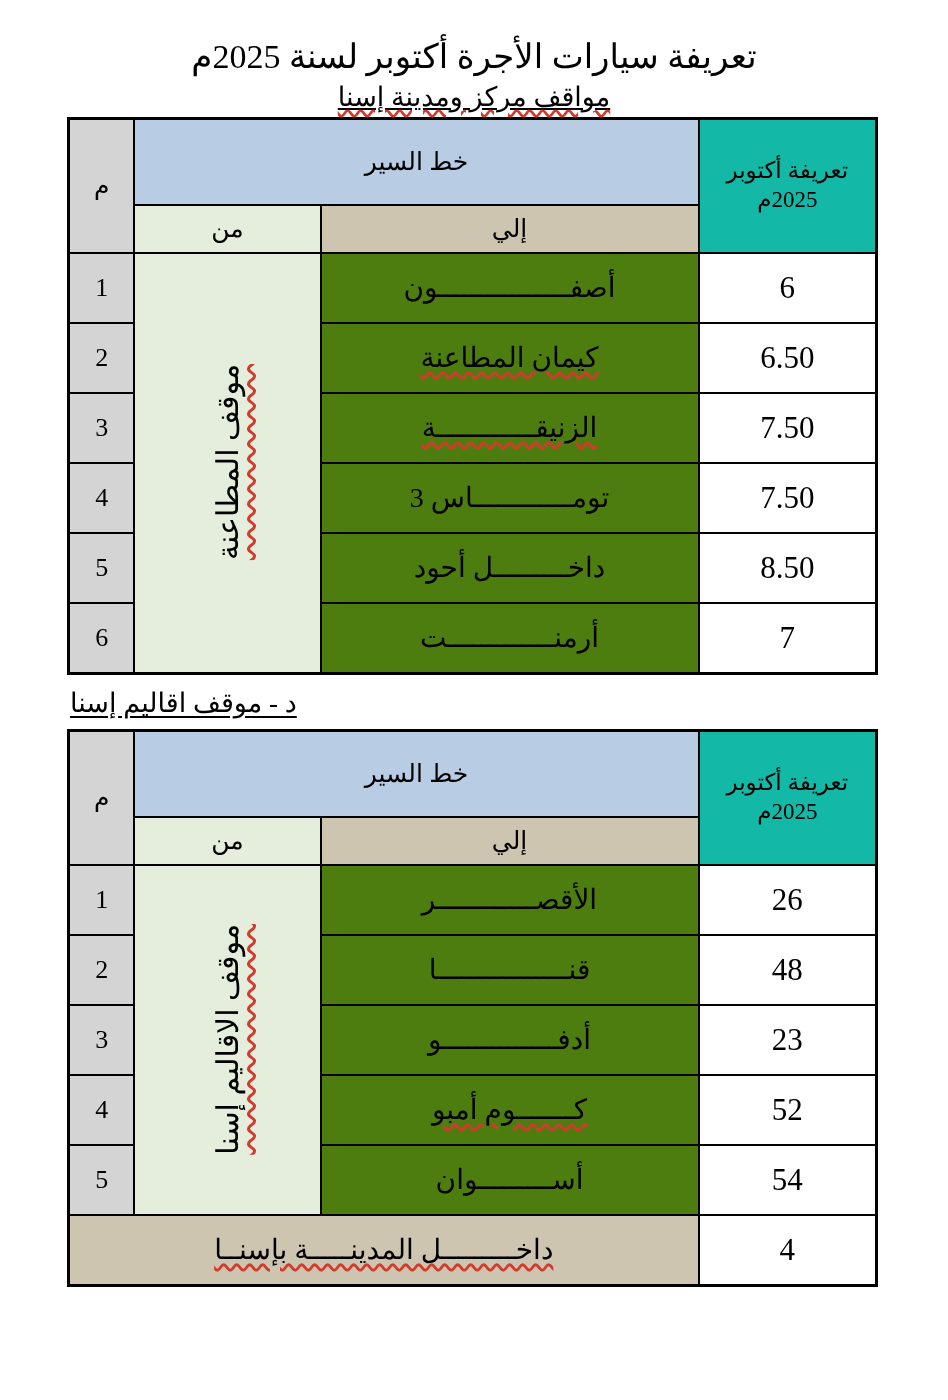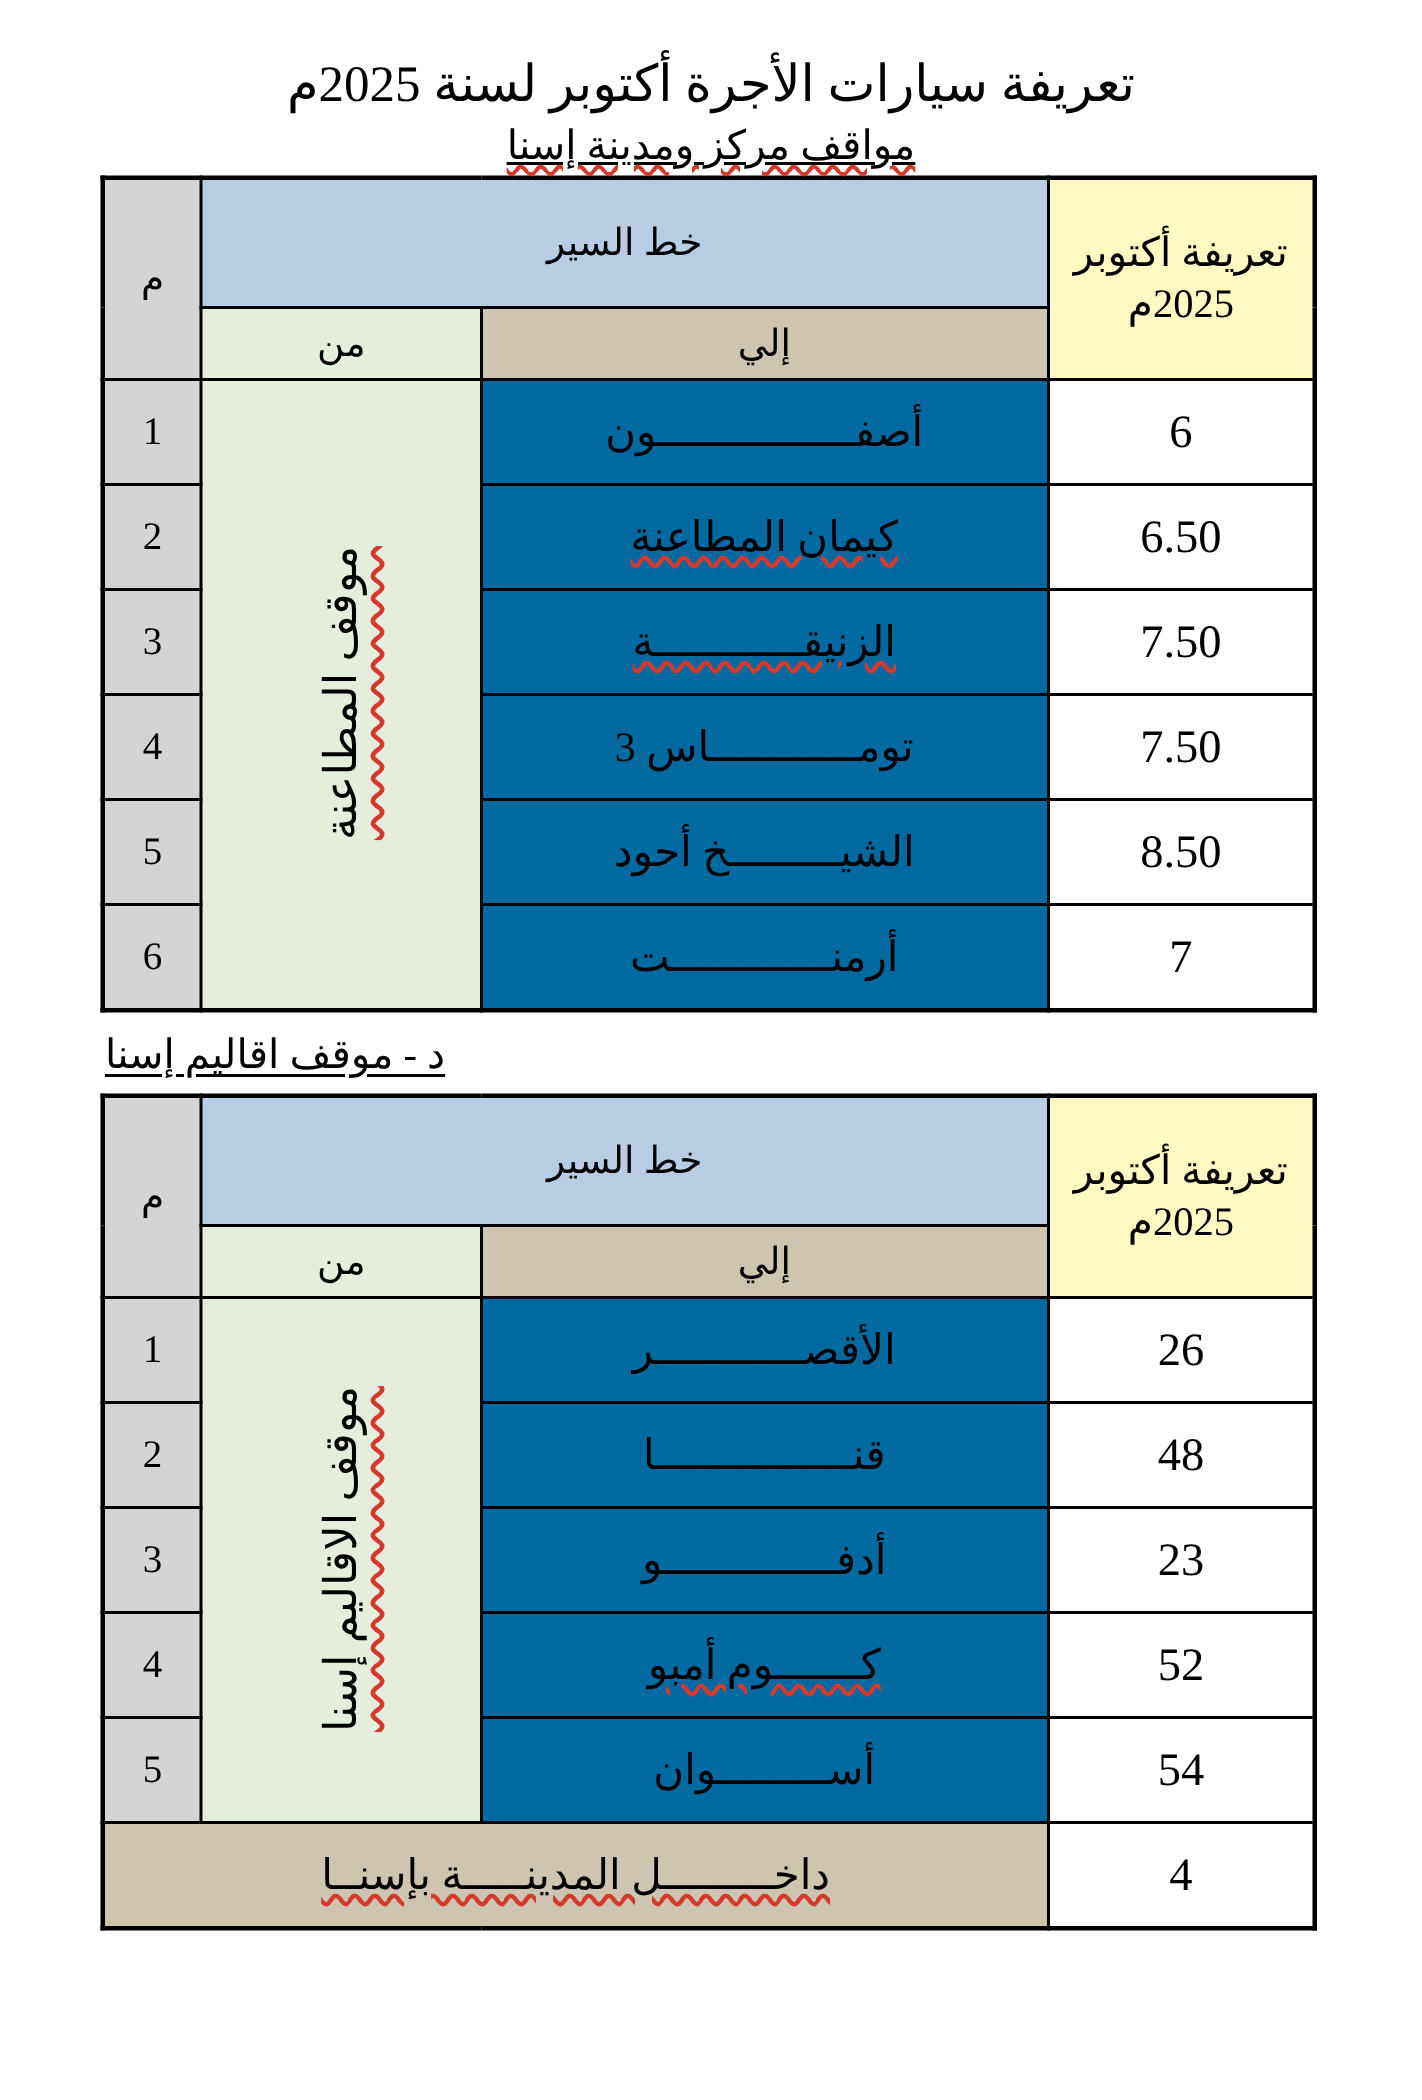--- a/index.html
+++ b/index.html
@@ -73,22 +73,22 @@
     background: #d4d4d4;
     font-size: 25px;
   }
   .th-route {
     background: #b8cce4;
     font-size: 25px;
     height: 84px;
     font-family: Liberation Serif, serif;
   }
   .th-price {
-    background: #fef9c3;
-    font-size: 27px;
+    background: #14b8a6;
+    font-size: 23px;
     line-height: 1.25;
     padding: 6px 10px;
     margin-left: 28px;
   }
   .th-from {
     background: #e5eedd;
     font-size: 25px;
     height: 46px;
   }
   .th-to {
@@ -107,21 +107,21 @@
     writing-mode: vertical-rl;
     text-orientation: mixed;
     white-space: nowrap;
     letter-spacing: 1px;
   }
   td.from-merged .vtext {
     display: inline-block;
     transform: rotate(180deg);
   }
   td.to {
-    background: #0369a1;
+    background: #4d7c0f;
     font-size: 28px;
     height: 68px;
   }
   td.price {
     background: #ffffff;
     font-size: 31px;
     height: 68px;
   }
   td.full-to {
     background: #cdc5b0;
@@ -174,21 +174,21 @@
         <td class="to"><span class="spellcheck">الزنيقــــــــــــة</span></td>
         <td class="num">3</td>
       </tr>
       <tr>
         <td class="price">7.50</td>
         <td class="to">تومــــــــــــاس 3</td>
         <td class="num">4</td>
       </tr>
       <tr>
         <td class="price">8.50</td>
-        <td class="to">الشيـــــــــخ أحود</td>
+        <td class="to">داخـــــــــل أحود</td>
         <td class="num">5</td>
       </tr>
       <tr>
         <td class="price">7</td>
         <td class="to">أرمنـــــــــــــت</td>
         <td class="num">6</td>
       </tr>
     </tbody>
   </table>
 

